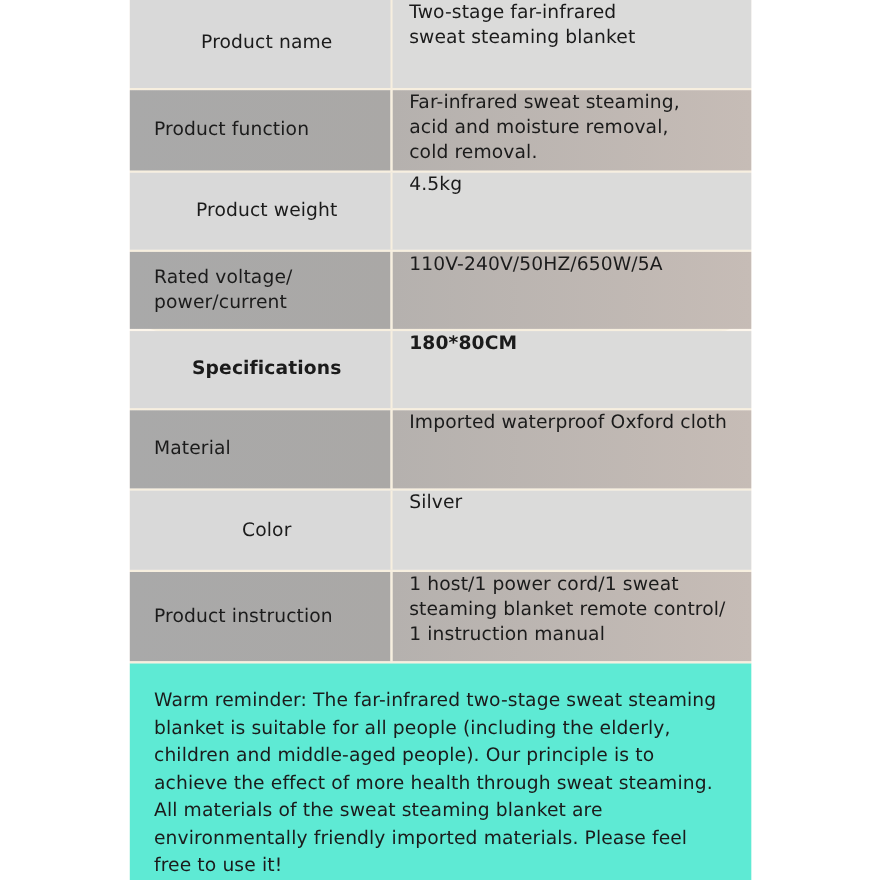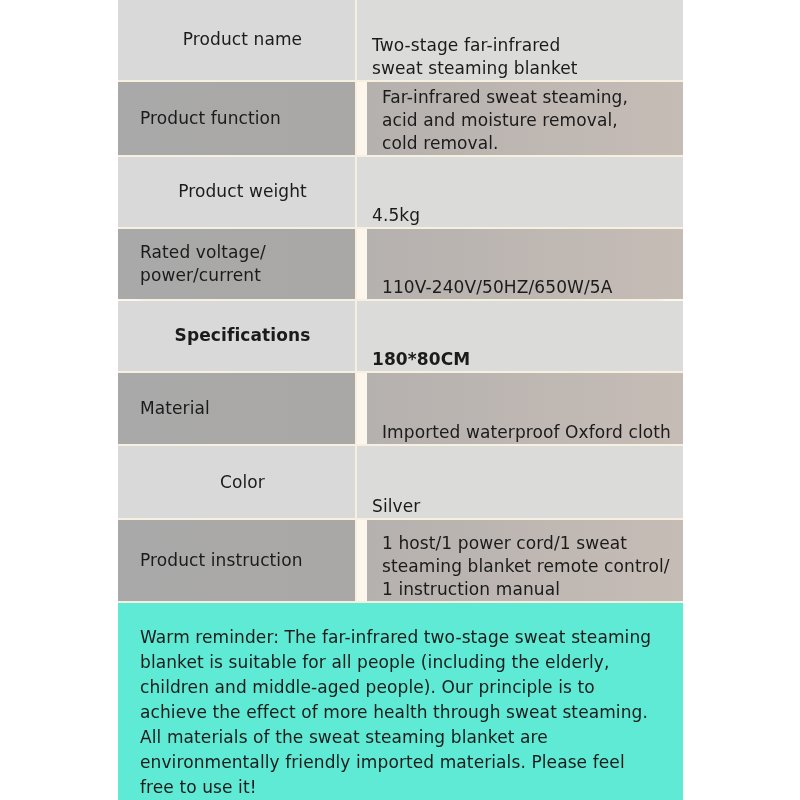--- a/index.html
+++ b/index.html
@@ -54,39 +54,38 @@
     align-items: center;
     border-right: 2px solid #f7efdf;
   }
 
   .spec-row .cell-value {
     flex: 1 1 auto;
     box-sizing: border-box;
     padding-left: 15px;
     padding-right: 12px;
     display: flex;
-    align-items: flex-end;
+    align-items: flex-start;
   }
 
   
   .spec-row.tone-light .cell-label {
     background: #d9d9d9;
     justify-content: center;
   }
   .spec-row.tone-light .cell-value {
     background: #dbdbda;
   }
 
   
   .spec-row.tone-dark .cell-label {
     background: linear-gradient(to right, #a9a9a9 0%, #aaa8a6 100%);
   }
   .spec-row.tone-dark .cell-value {
     background: linear-gradient(to right, #b5b1ae 0%, #c6bcb6 100%);
-    margin-left: 10px;
   }
 
   .cell-text {
     font-size: 17px;
     line-height: 23px;
     color: #1b1b1b;
     letter-spacing: 0.1px;
     white-space: pre-line;
   }
 

